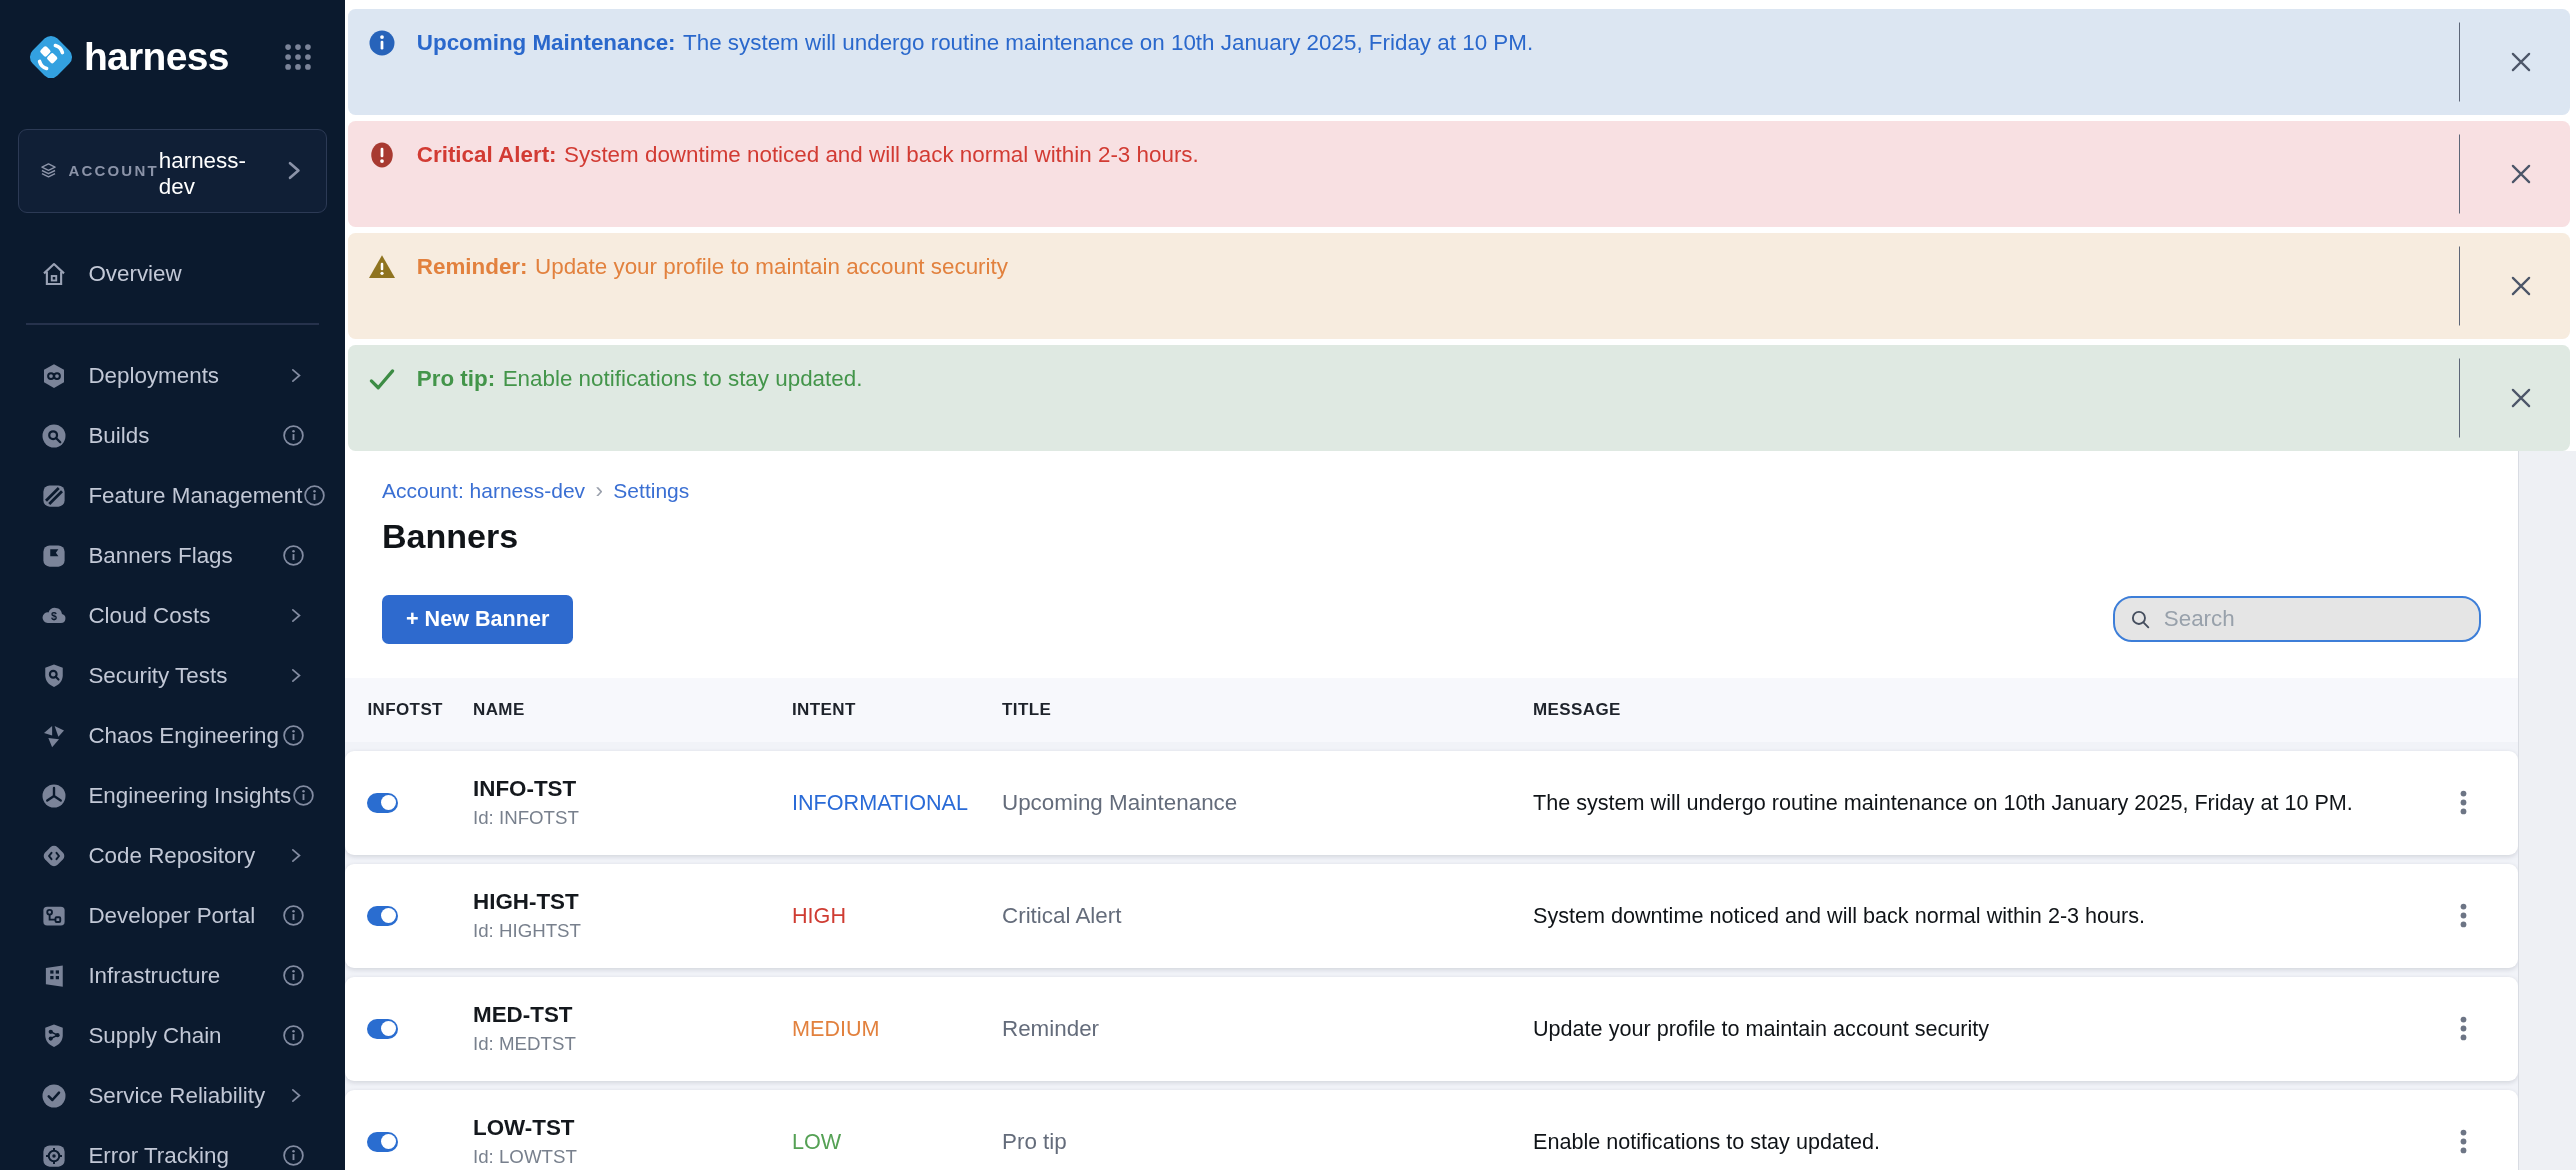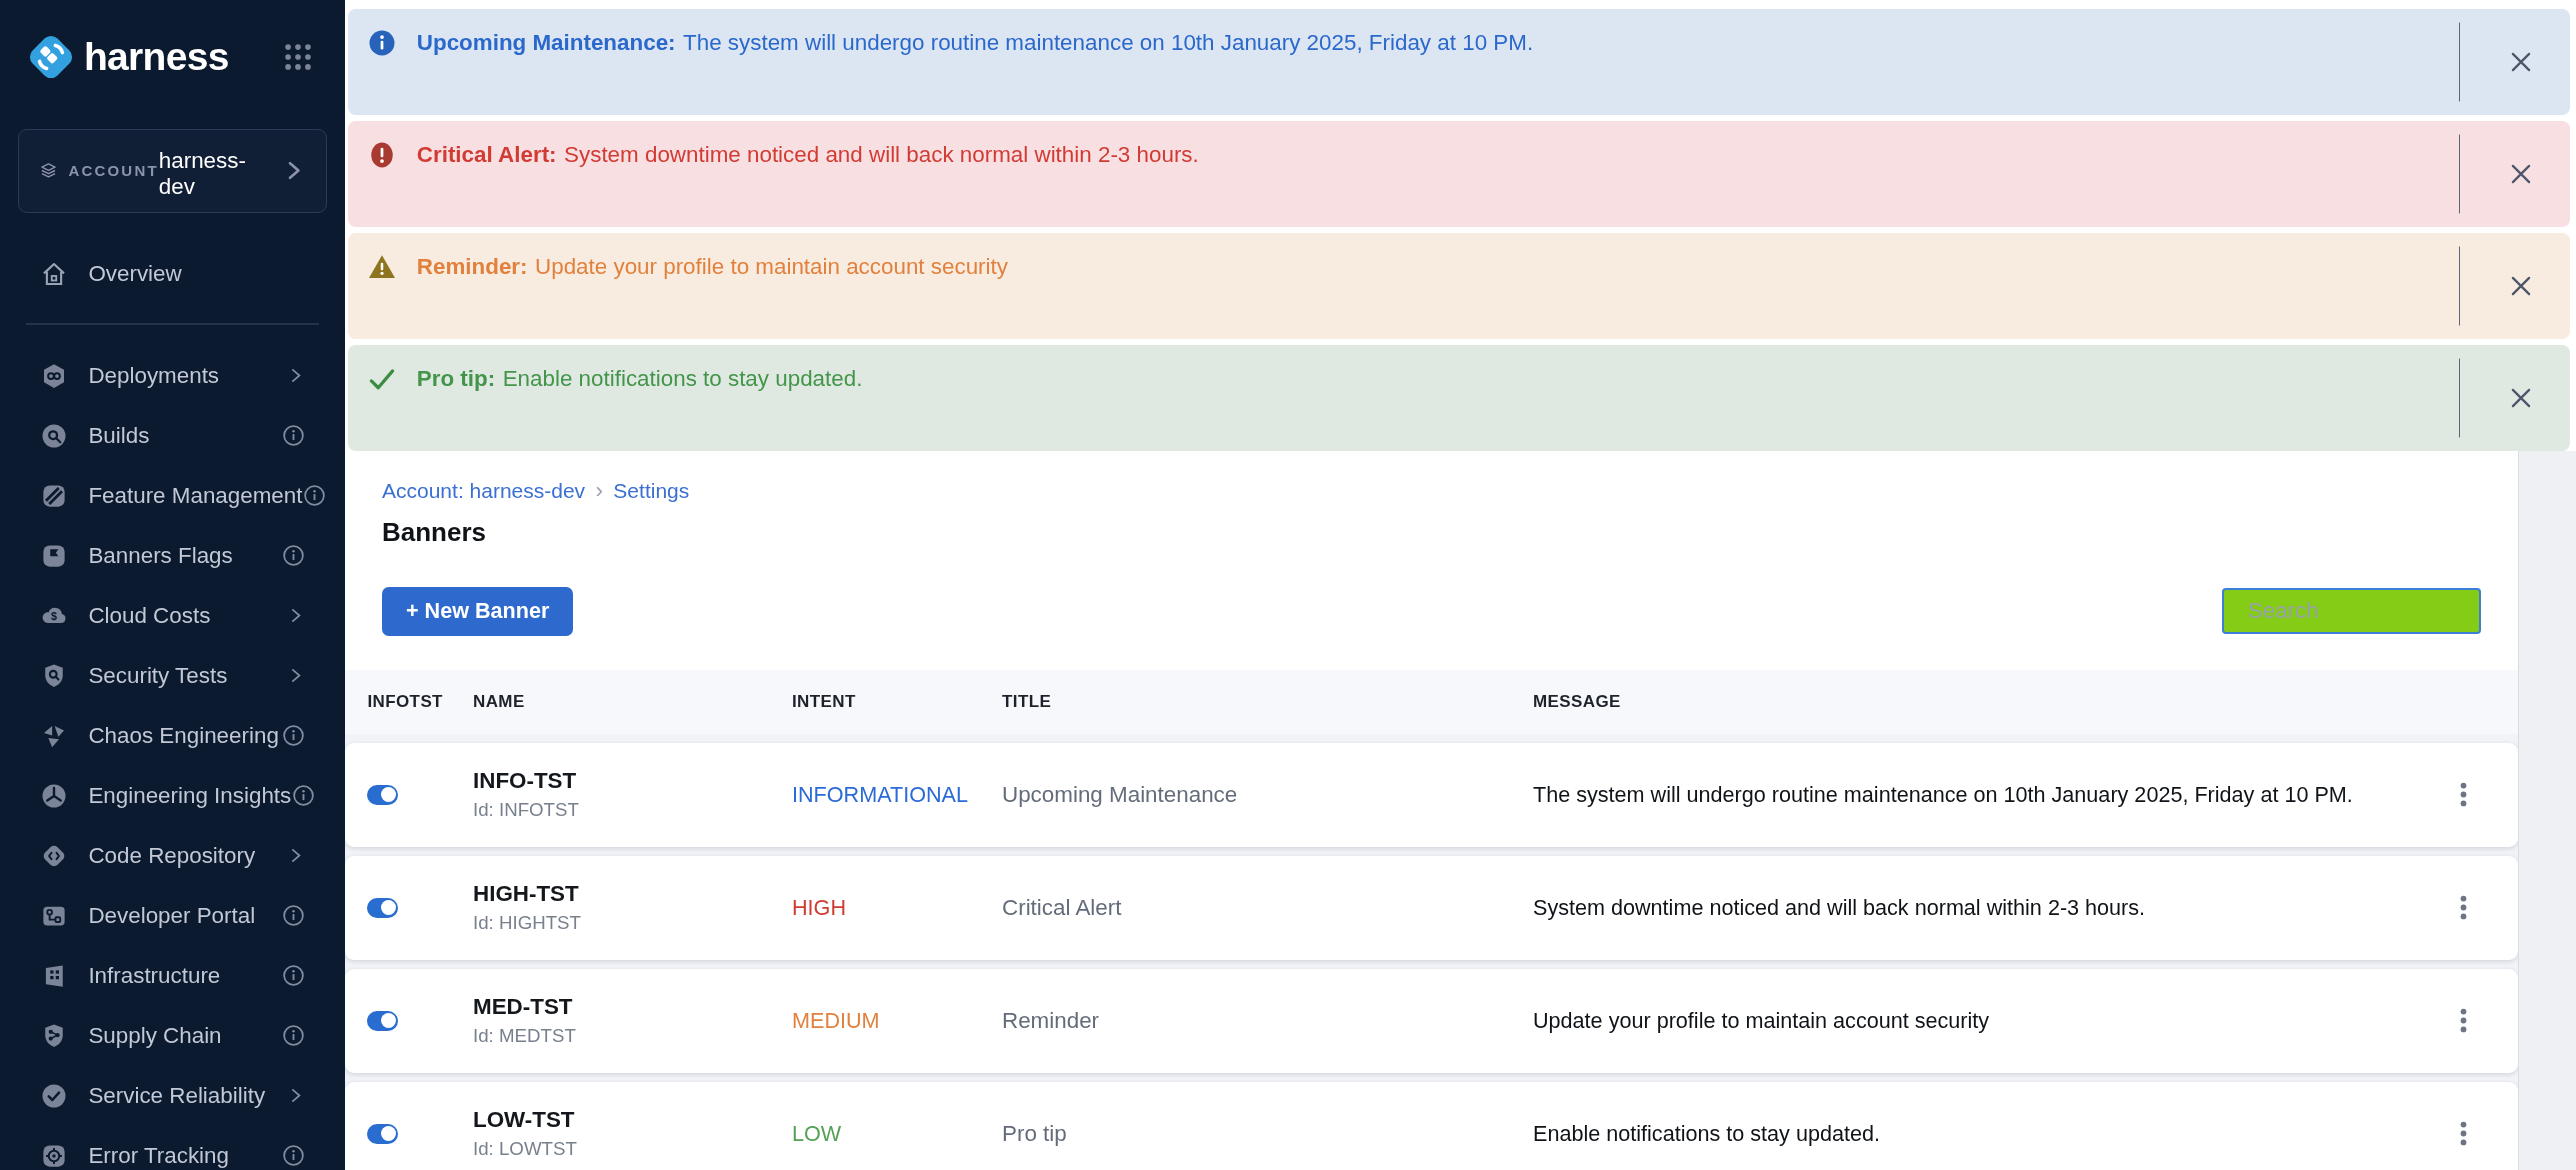--- a/index.html
+++ b/index.html
@@ -48,28 +48,28 @@
   .banner-close { position: absolute; right: 28px; top: 50%; transform: translateY(-50%);
     width: 42px; height: 42px; display: flex; align-items: center; justify-content: center; cursor: pointer; }
 
   .workspace { flex: 1; display: flex; margin-top: 0; overflow: hidden; }
   .page { flex: 1; background: #ffffff; border-right: 1.5px solid #d9dce3; display: flex; flex-direction: column; overflow: hidden; }
   .gutter { width: 57px; background: #eef0f4; }
 
   .breadcrumb { display: flex; align-items: center; gap: 10.4px; padding: 27px 0 0 37px; font-size: 21px; }
   .crumb-link { color: #3a6fd3; cursor: pointer; }
   .crumb-sep { color: #9aa0ac; font-size: 22.4px; }
-  .page-title { font-size: 26px; font-weight: 700; color: #101418; padding: 13.4px 0 19.4px 37px; }
+  .page-title { font-size: 34px; font-weight: 700; color: #101418; padding: 13.4px 0 19.4px 37px; }
   .title-divider { height: 1.5px; background: #e2e4ec; }
 
   .toolbar { display: flex; align-items: center; padding: 19.4px 37px 0 37px; }
   .new-banner-btn { background: #2e6ace; color: #fff; border: none; border-radius: 6.7px;
     font-family: inherit; font-size: 21.6px; font-weight: 700; padding: 11.2px 24px; cursor: pointer; }
-  .search-box { margin-left: auto; width: 259px; height: 46px; border: 2.2px solid #3d7ed8;
-    border-radius: 4px; background: #84cc16; display: flex; align-items: center; padding: 0 13.4px; }
+  .search-box { margin-left: auto; width: 368px; height: 46px; border: 2.2px solid #3d7ed8;
+    border-radius: 19px; background: #e5e5e5; display: flex; align-items: center; padding: 0 13.4px; }
   .search-box input { border: none; outline: none; background: transparent; font-family: inherit;
     font-size: 22.4px; color: #3b434e; margin-left: 10.4px; width: 246px; }
   .search-box input::placeholder { color: #98a1ab; }
 
   .table { margin-top: 34px; display: flex; flex-direction: column; flex: 1; background: #f1f3f8; }
   .thead { display: flex; align-items: center; background: #f7f8fc; height: 64px;
     font-size: 17px; font-weight: 700; color: #1e232b; letter-spacing: 0.4px; }
   .tbody { display: flex; flex-direction: column; gap: 9px; padding-top: 9px; }
   .trow { display: flex; align-items: center; background: #ffffff; border-radius: 9px;
     height: 104px; box-shadow: 0 1.5px 4.5px rgba(40,50,70,0.14); }

